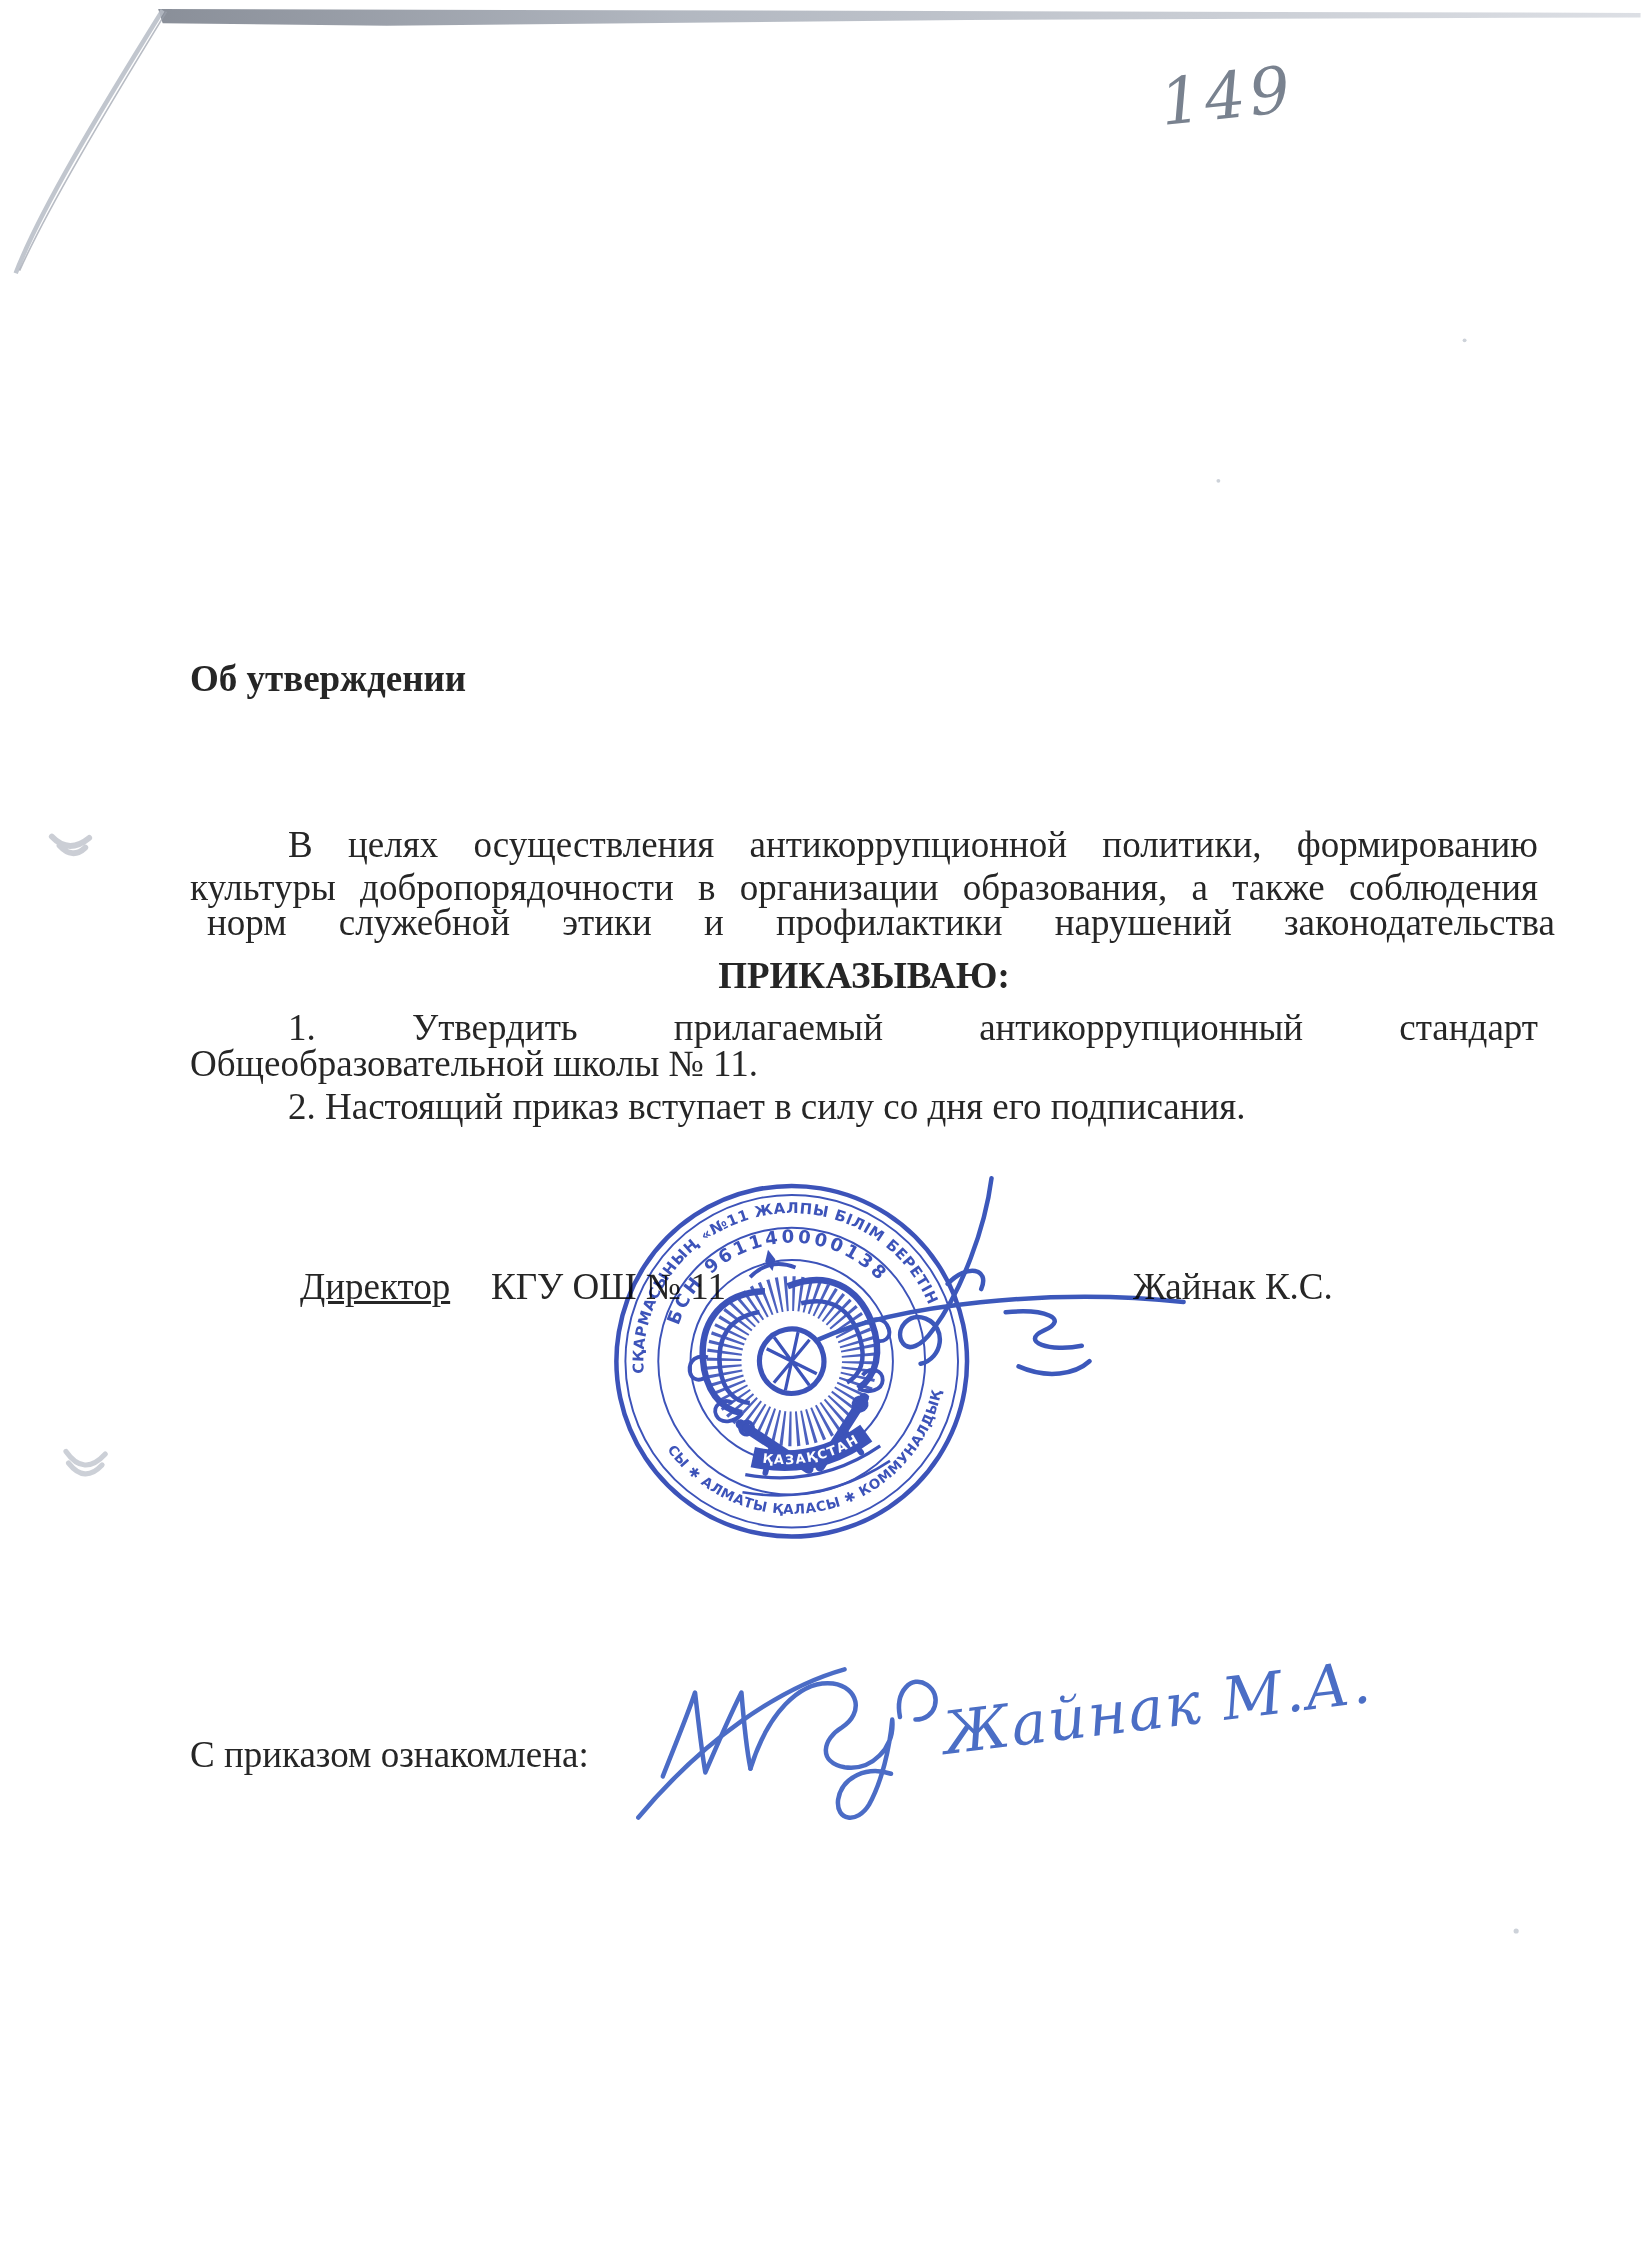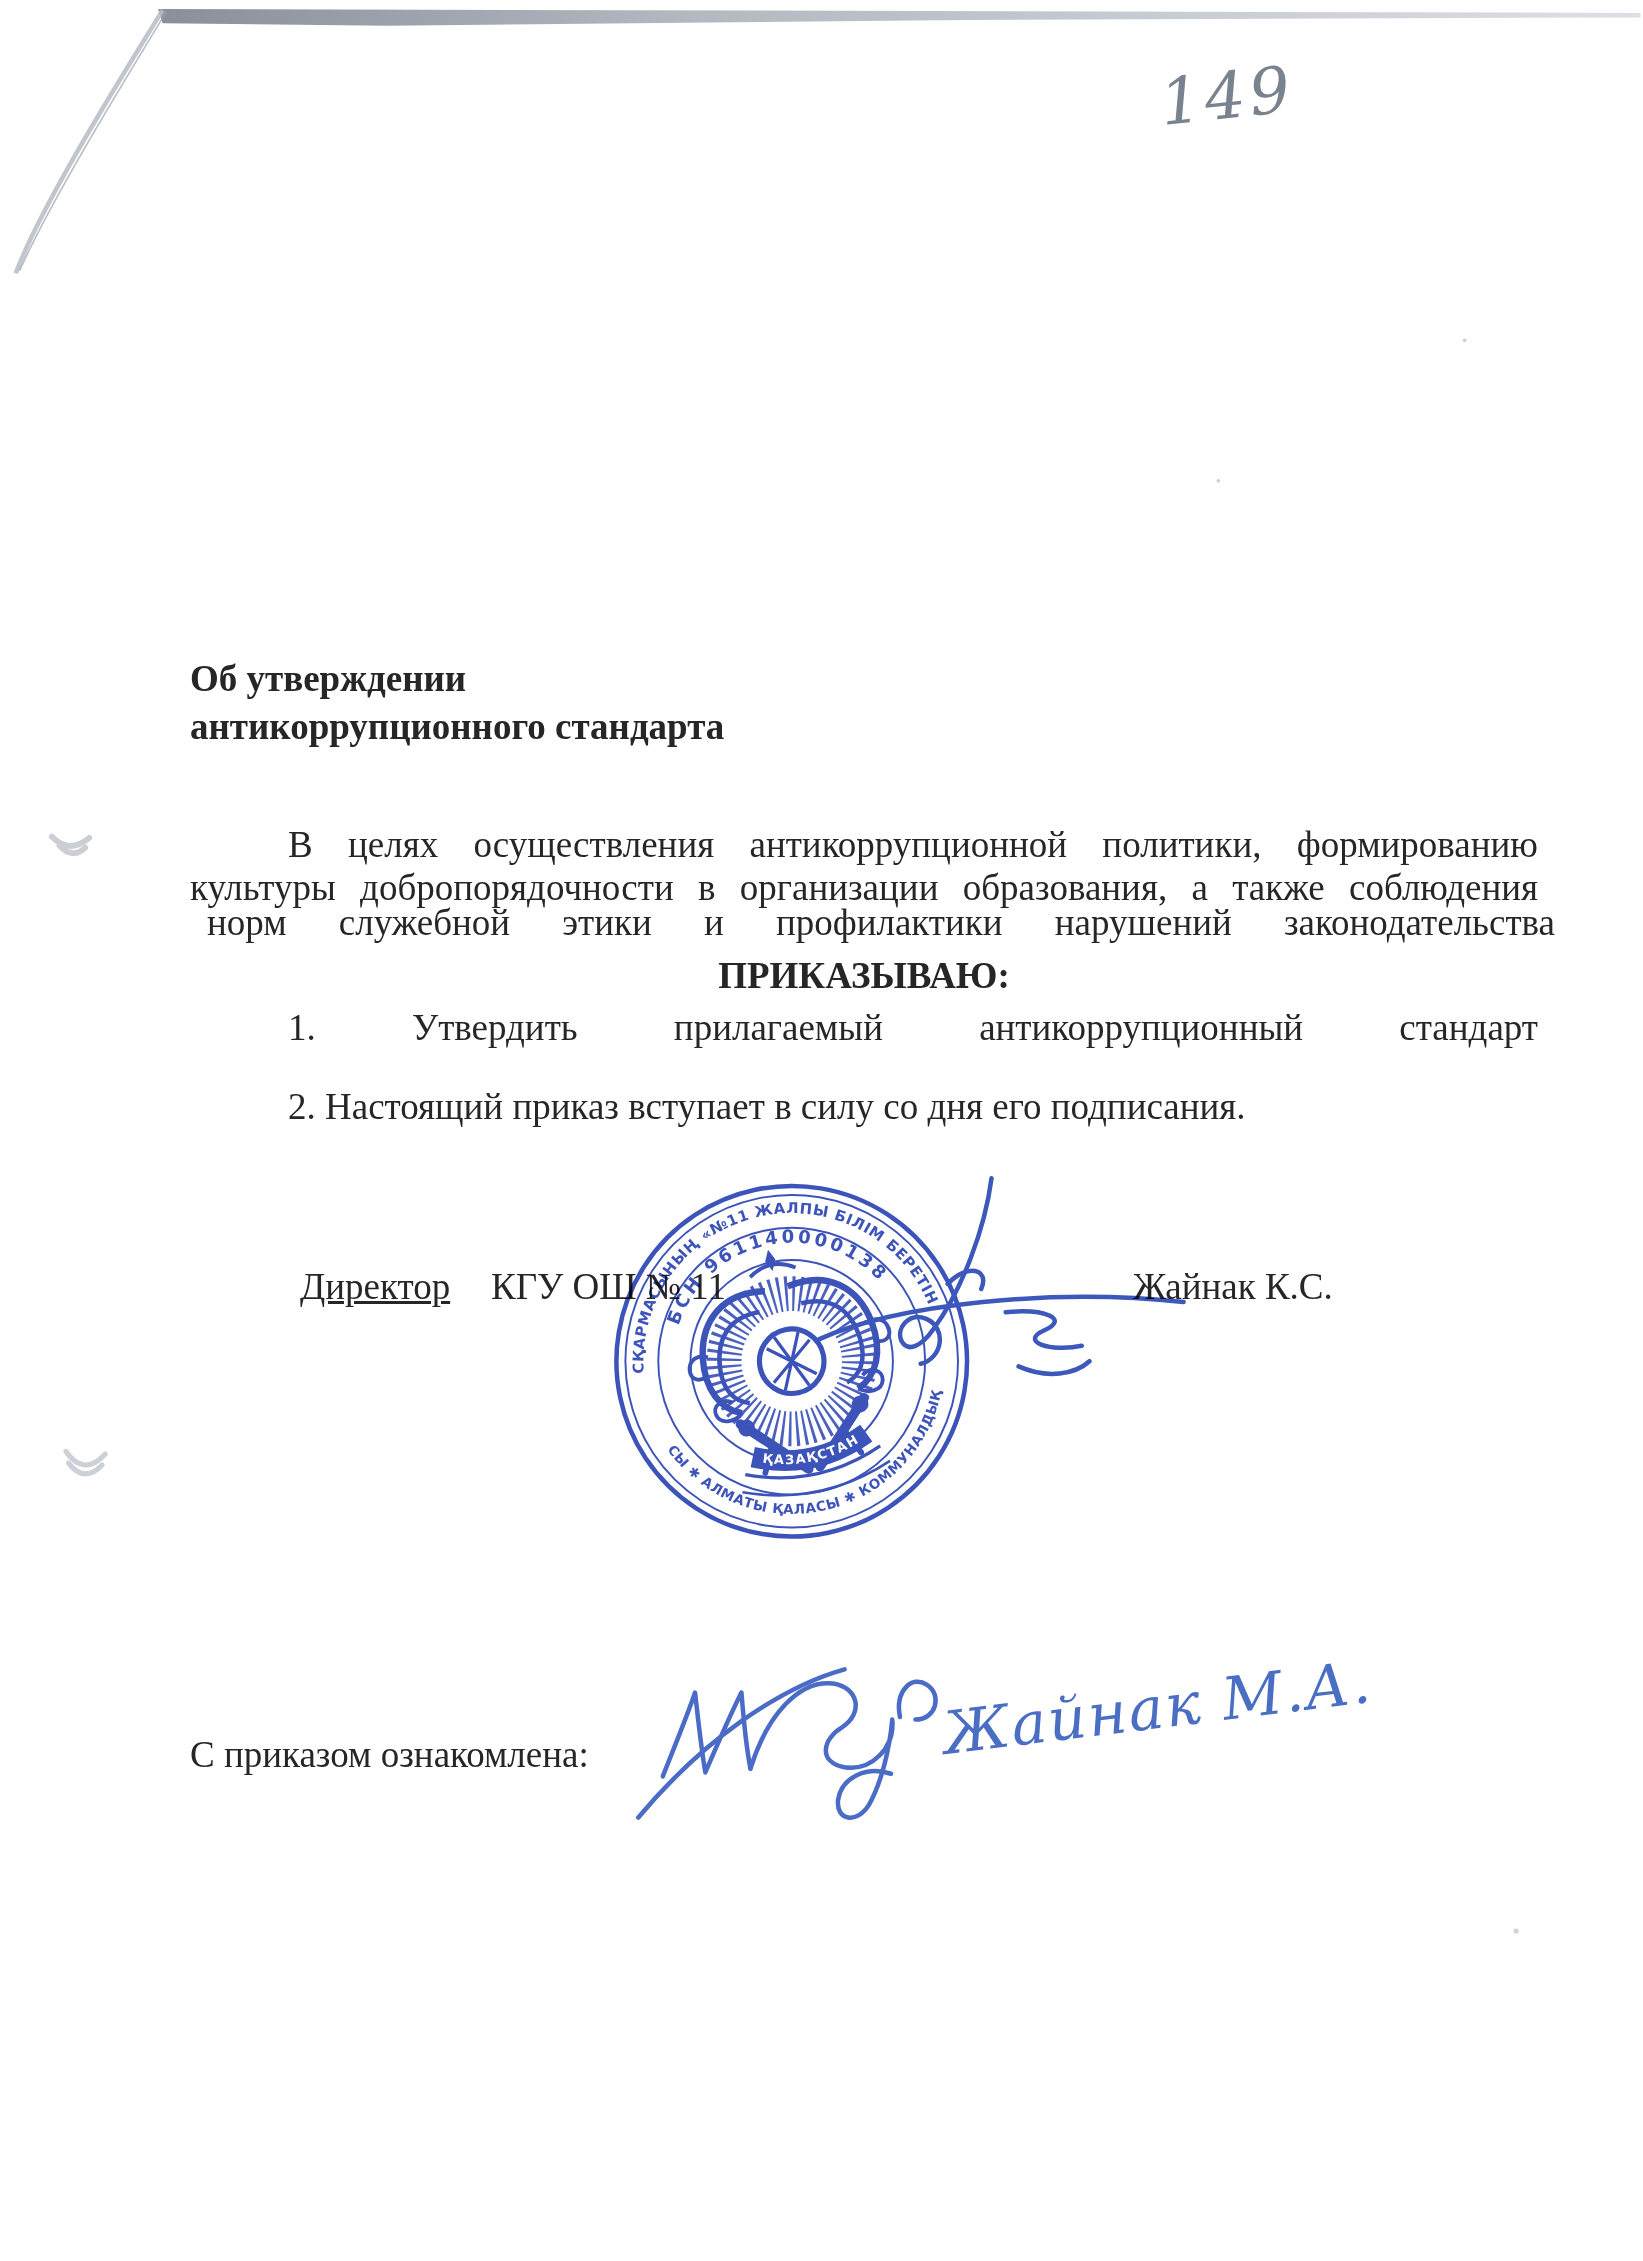--- a/index.html
+++ b/index.html
@@ -22,28 +22,28 @@
   .sig{stroke-linecap:round;stroke-linejoin:round;fill:none;}
 </style>
 </head>
 <body>
 
 <div id="page">
 
   <div id="hand-number" class="abs">149</div>
 
   <div class="abs title-line" style="left:190px;top:655px;">Об утверждении</div>
-  <div class="abs title-line" style="left:190px;top:703px;">антикоррупционного стандарта</div>
 
   <div class="abs doc-line col just" style="top:866px;">культуры добропорядочности в организации образования, а также соблюдения</div>
   <div class="abs doc-line col just indent" style="top:823px;">В целях осуществления антикоррупционной политики, формированию</div>
   <div class="abs doc-line col just" style="top:901px;margin-left:17px;">норм служебной этики и профилактики нарушений законодательства</div>
   <div class="abs doc-line col bold" style="top:954px;">ПРИКАЗЫВАЮ:</div>
 
   <div class="abs doc-line col just indent" style="top:998px;margin-top:8px;">1. Утвердить прилагаемый антикоррупционный стандарт</div>
+  <div class="abs doc-line col" style="top:1042px;">Общеобразовательной школы № 11.</div>
   <div class="abs doc-line col indent" style="top:1085px;">2. Настоящий приказ вступает в силу со дня его подписания.</div>
 
   <div class="abs doc-line" style="left:300px;top:1265px;text-decoration:underline;">Директор</div>
   <div class="abs doc-line" style="left:491px;top:1265px;">КГУ ОШ № 11</div>
   <div class="abs doc-line" style="left:1133px;top:1265px;">Жайнак К.С.</div>
 
   <div class="abs doc-line" style="left:190px;top:1733px;text-align:right;">С приказом ознакомлена:</div>
   <div id="ack-name" class="abs">Жайнак М.А.</div>
 
   <svg id="deco" viewBox="0 0 2550 3508" xmlns="http://www.w3.org/2000/svg">

